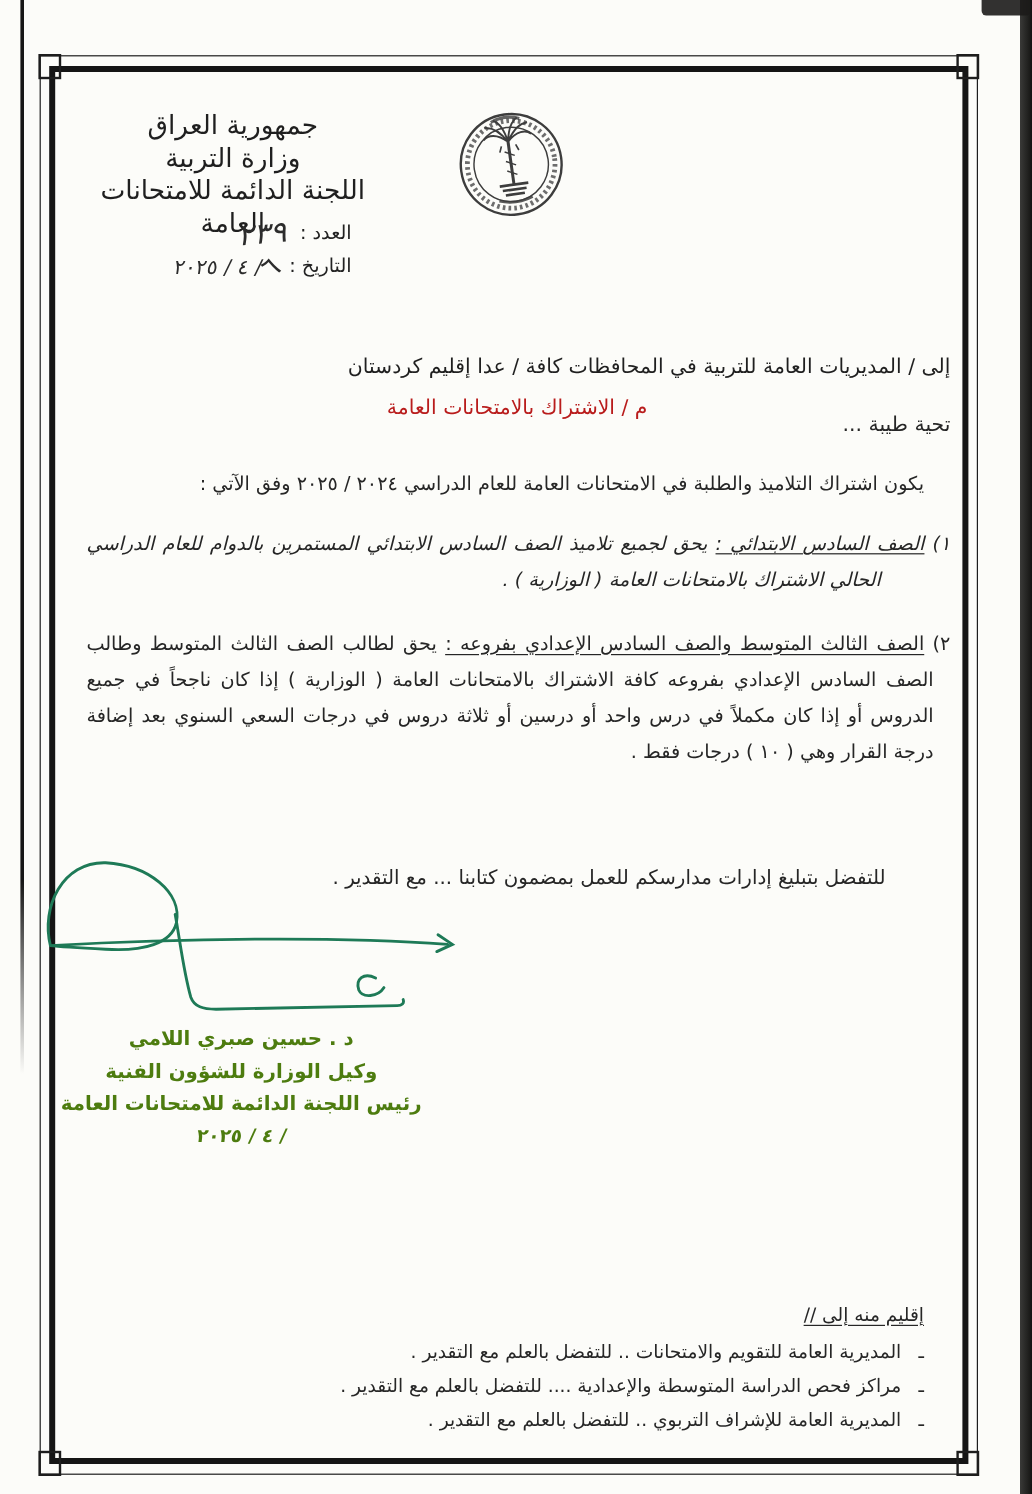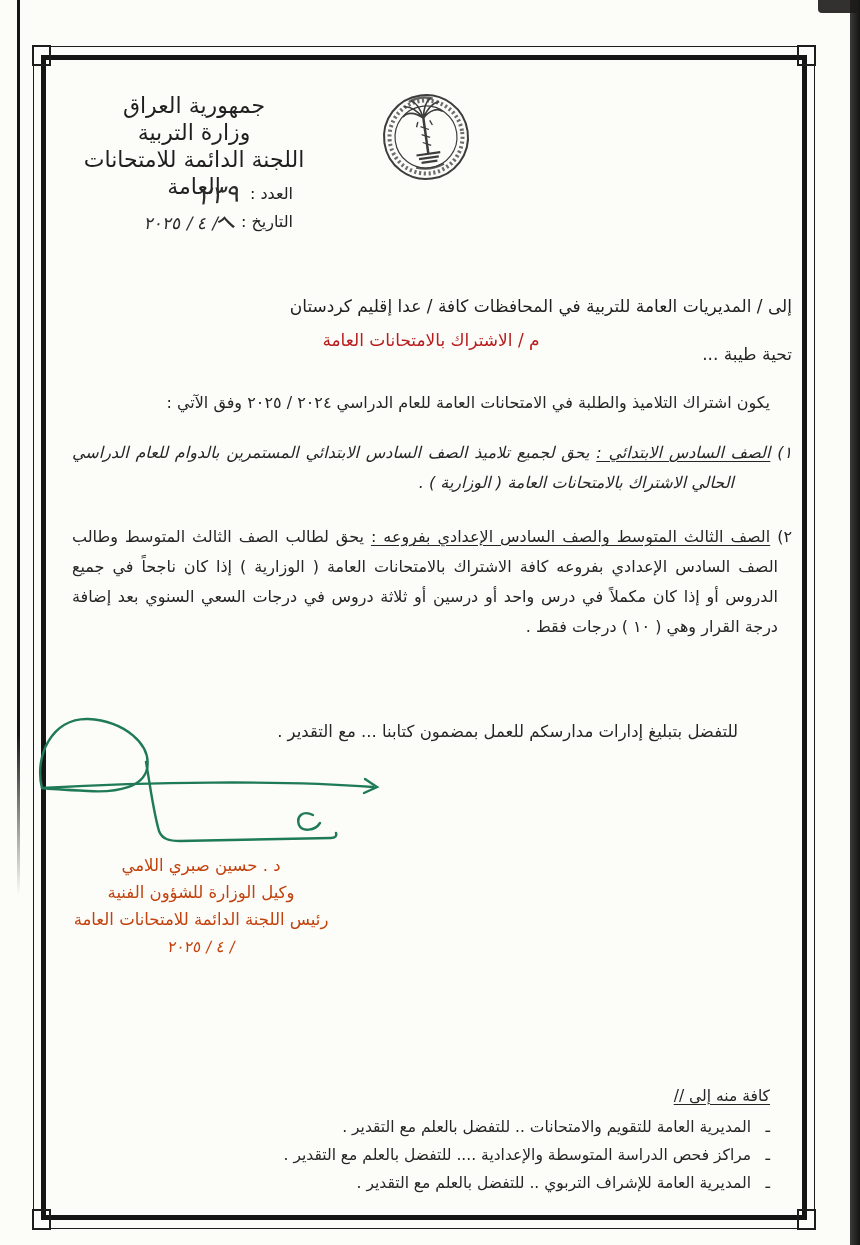--- a/index.html
+++ b/index.html
@@ -49,21 +49,21 @@
 
   .item { right:68px; left:72px; font-size:16px; line-height:30px; text-align:justify; }
   .item-1 { top:438px; padding-right:58px; text-indent:-58px;font-style:italic; }
   .item-2 { top:522px; padding-right:14px; text-indent:-14px; }
   .u { text-decoration:underline; text-underline-offset:3px; }
 
   .closing { right:122px; top:682px; font-size:16.5px;margin-top:40px; }
 
   .sig-svg { left:28px; top:708px; }
   .name-block { left:45px; top:852px; width:312px; text-align:center;
-    font-size:16.5px; line-height:27px; color:#c2410c; }
+    font-size:16.5px; line-height:27px; color:#4d7c0f;font-weight:bold; }
   .name-block .sig-date { font-size:15.5px; transform:skewX(-8deg); display:inline-block; letter-spacing:1px; }
 
   .cc-block { right:90px; top:1082px; width:560px; font-size:15.5px; line-height:28px; text-align:right; }
   .cc-heading { text-decoration:underline; text-underline-offset:3px; margin-bottom:3px; }
   .cc-item .dash { display:inline-block; width:14px; }
   .seal-svg { left:380px; top:88px; }
 </style>
 </head>
 <body>
 
@@ -148,21 +148,21 @@
   </svg>
 
   <div class="abs name-block">
     <div>د . حسين صبري اللامي</div>
     <div>وكيل الوزارة للشؤون الفنية</div>
     <div>رئيس اللجنة الدائمة للامتحانات العامة</div>
     <div><span class="sig-date">/ ٤ / ٢٠٢٥</span></div>
   </div>
 
   <div class="abs cc-block">
-    <div class="cc-heading">كافة منه إلى //</div>
+    <div class="cc-heading">إقليم منه إلى //</div>
     <div class="cc-item">
       <span class="dash">ـ</span>
       <span>المديرية العامة للتقويم والامتحانات .. للتفضل بالعلم مع التقدير .</span>
     </div>
     <div class="cc-item">
       <span class="dash">ـ</span>
       <span>مراكز فحص الدراسة المتوسطة والإعدادية .... للتفضل بالعلم مع التقدير .</span>
     </div>
     <div class="cc-item">
       <span class="dash">ـ</span>

